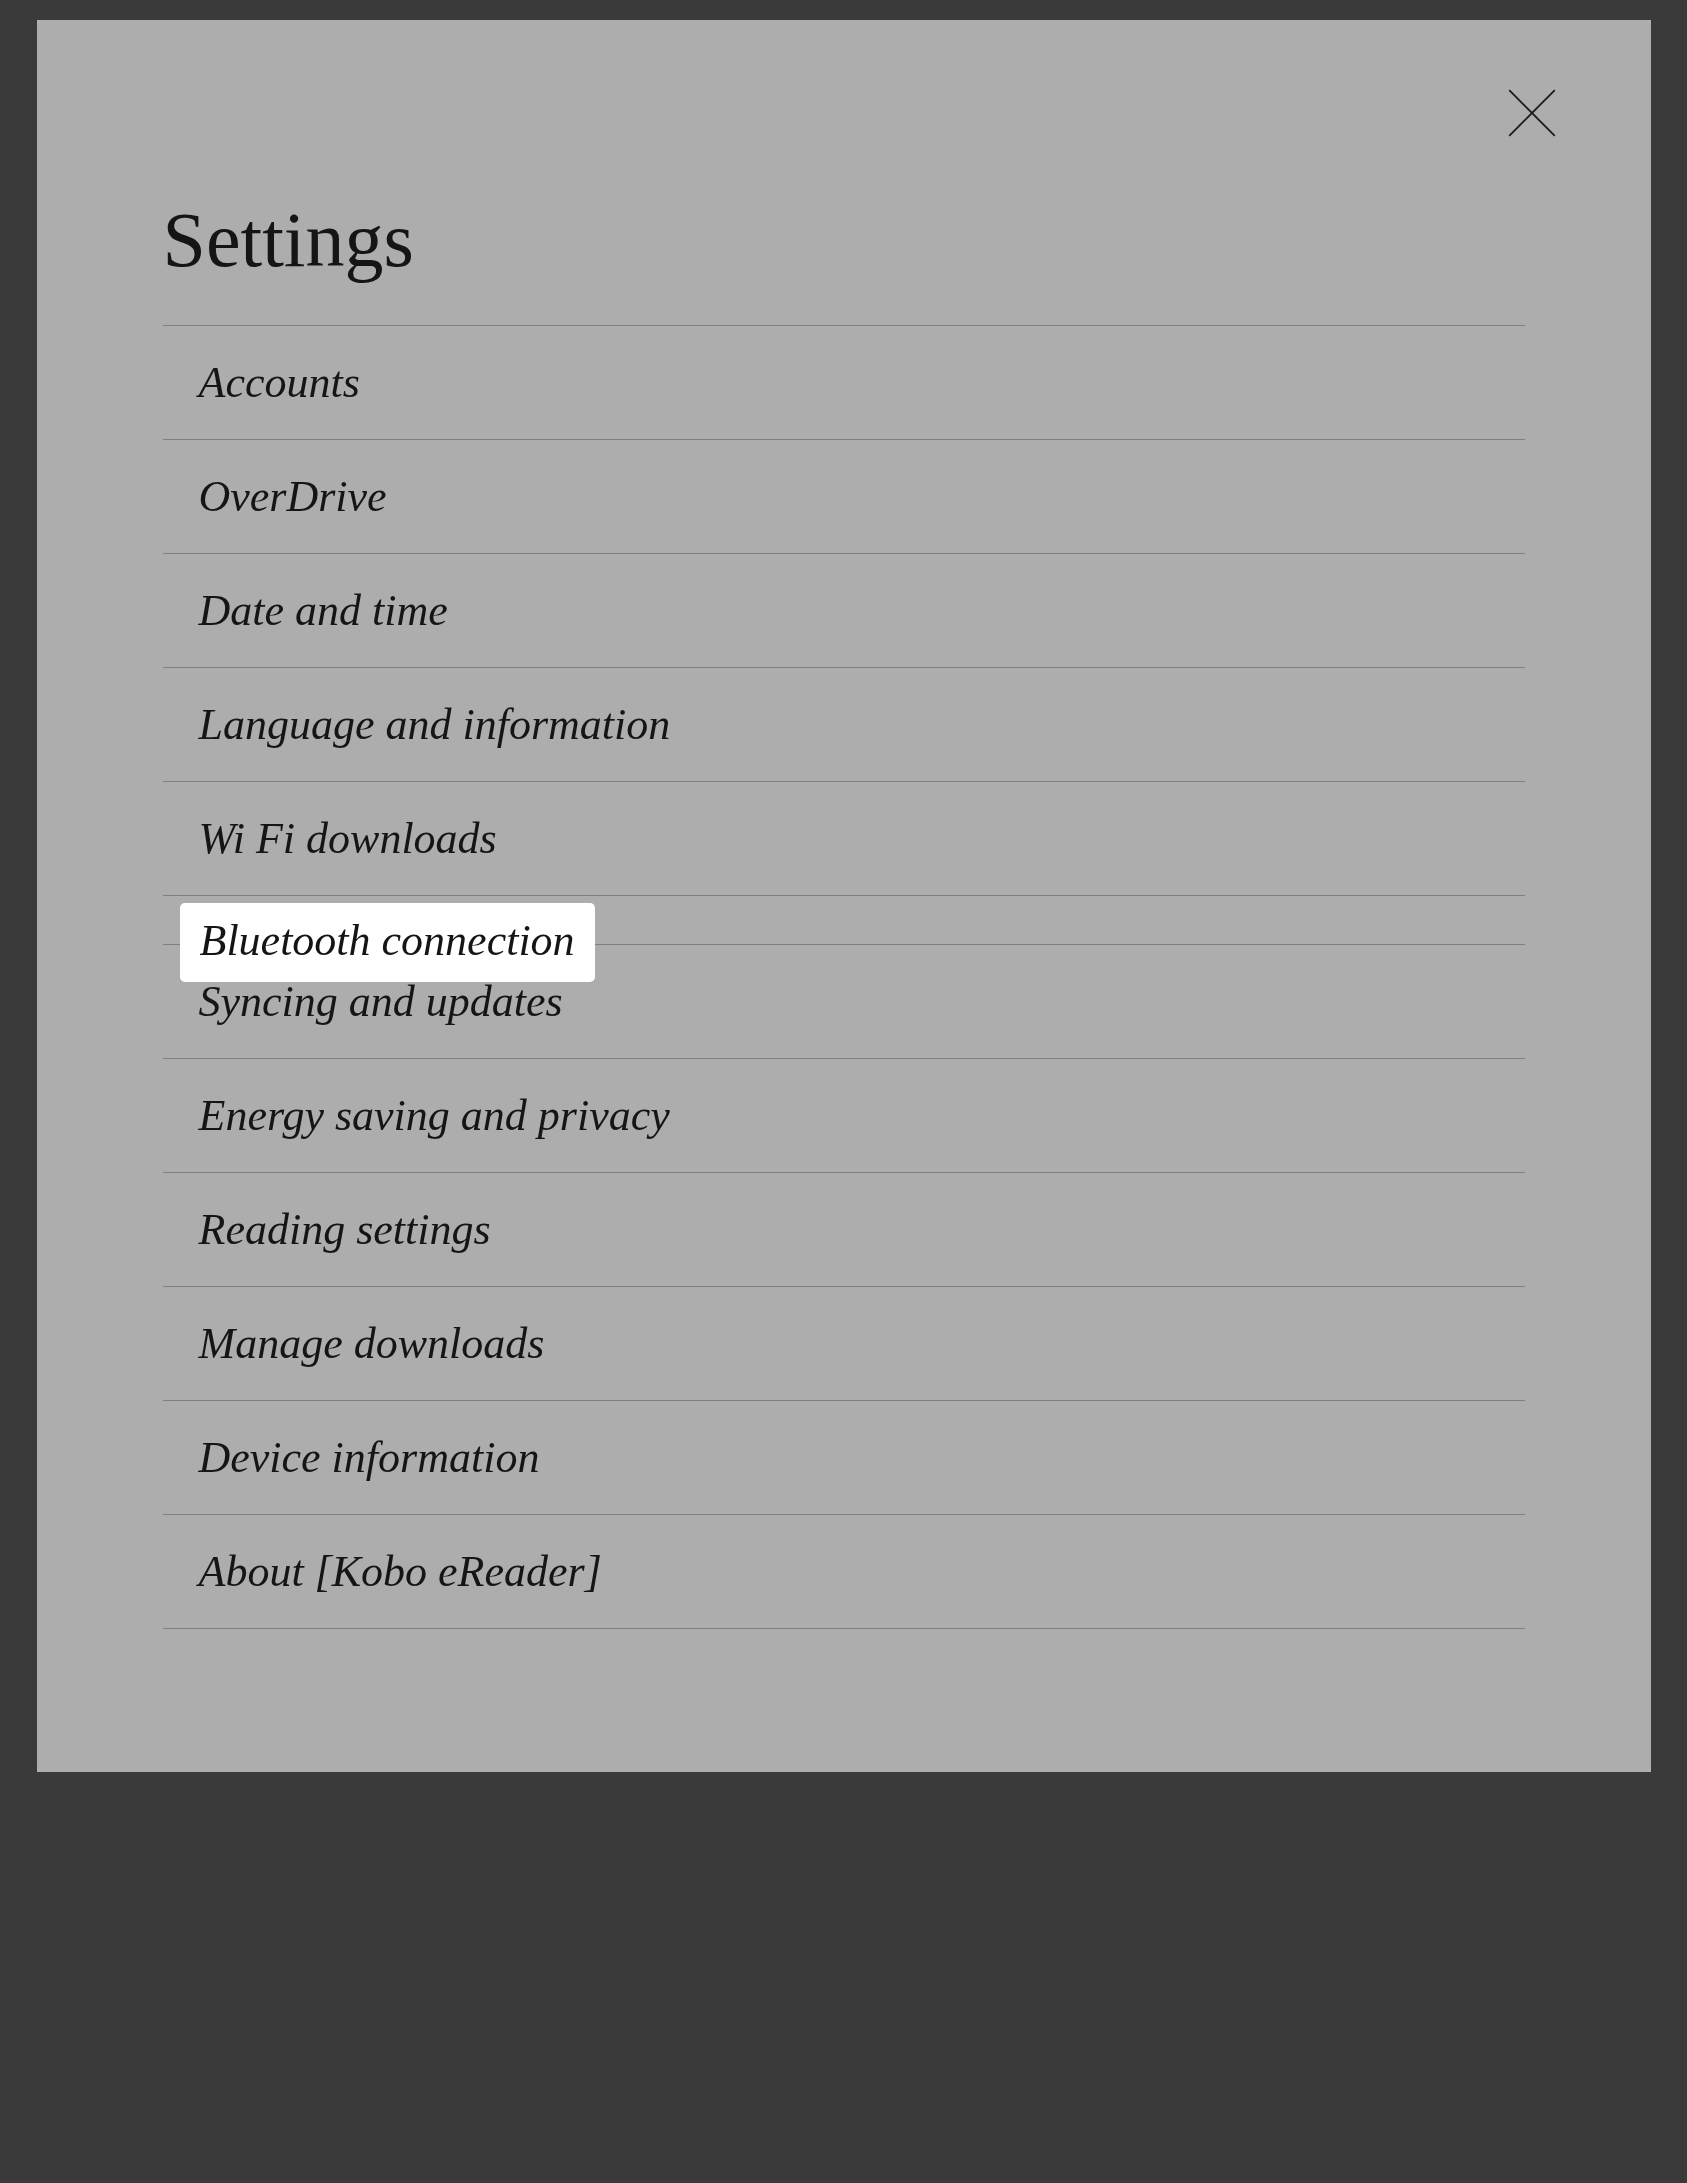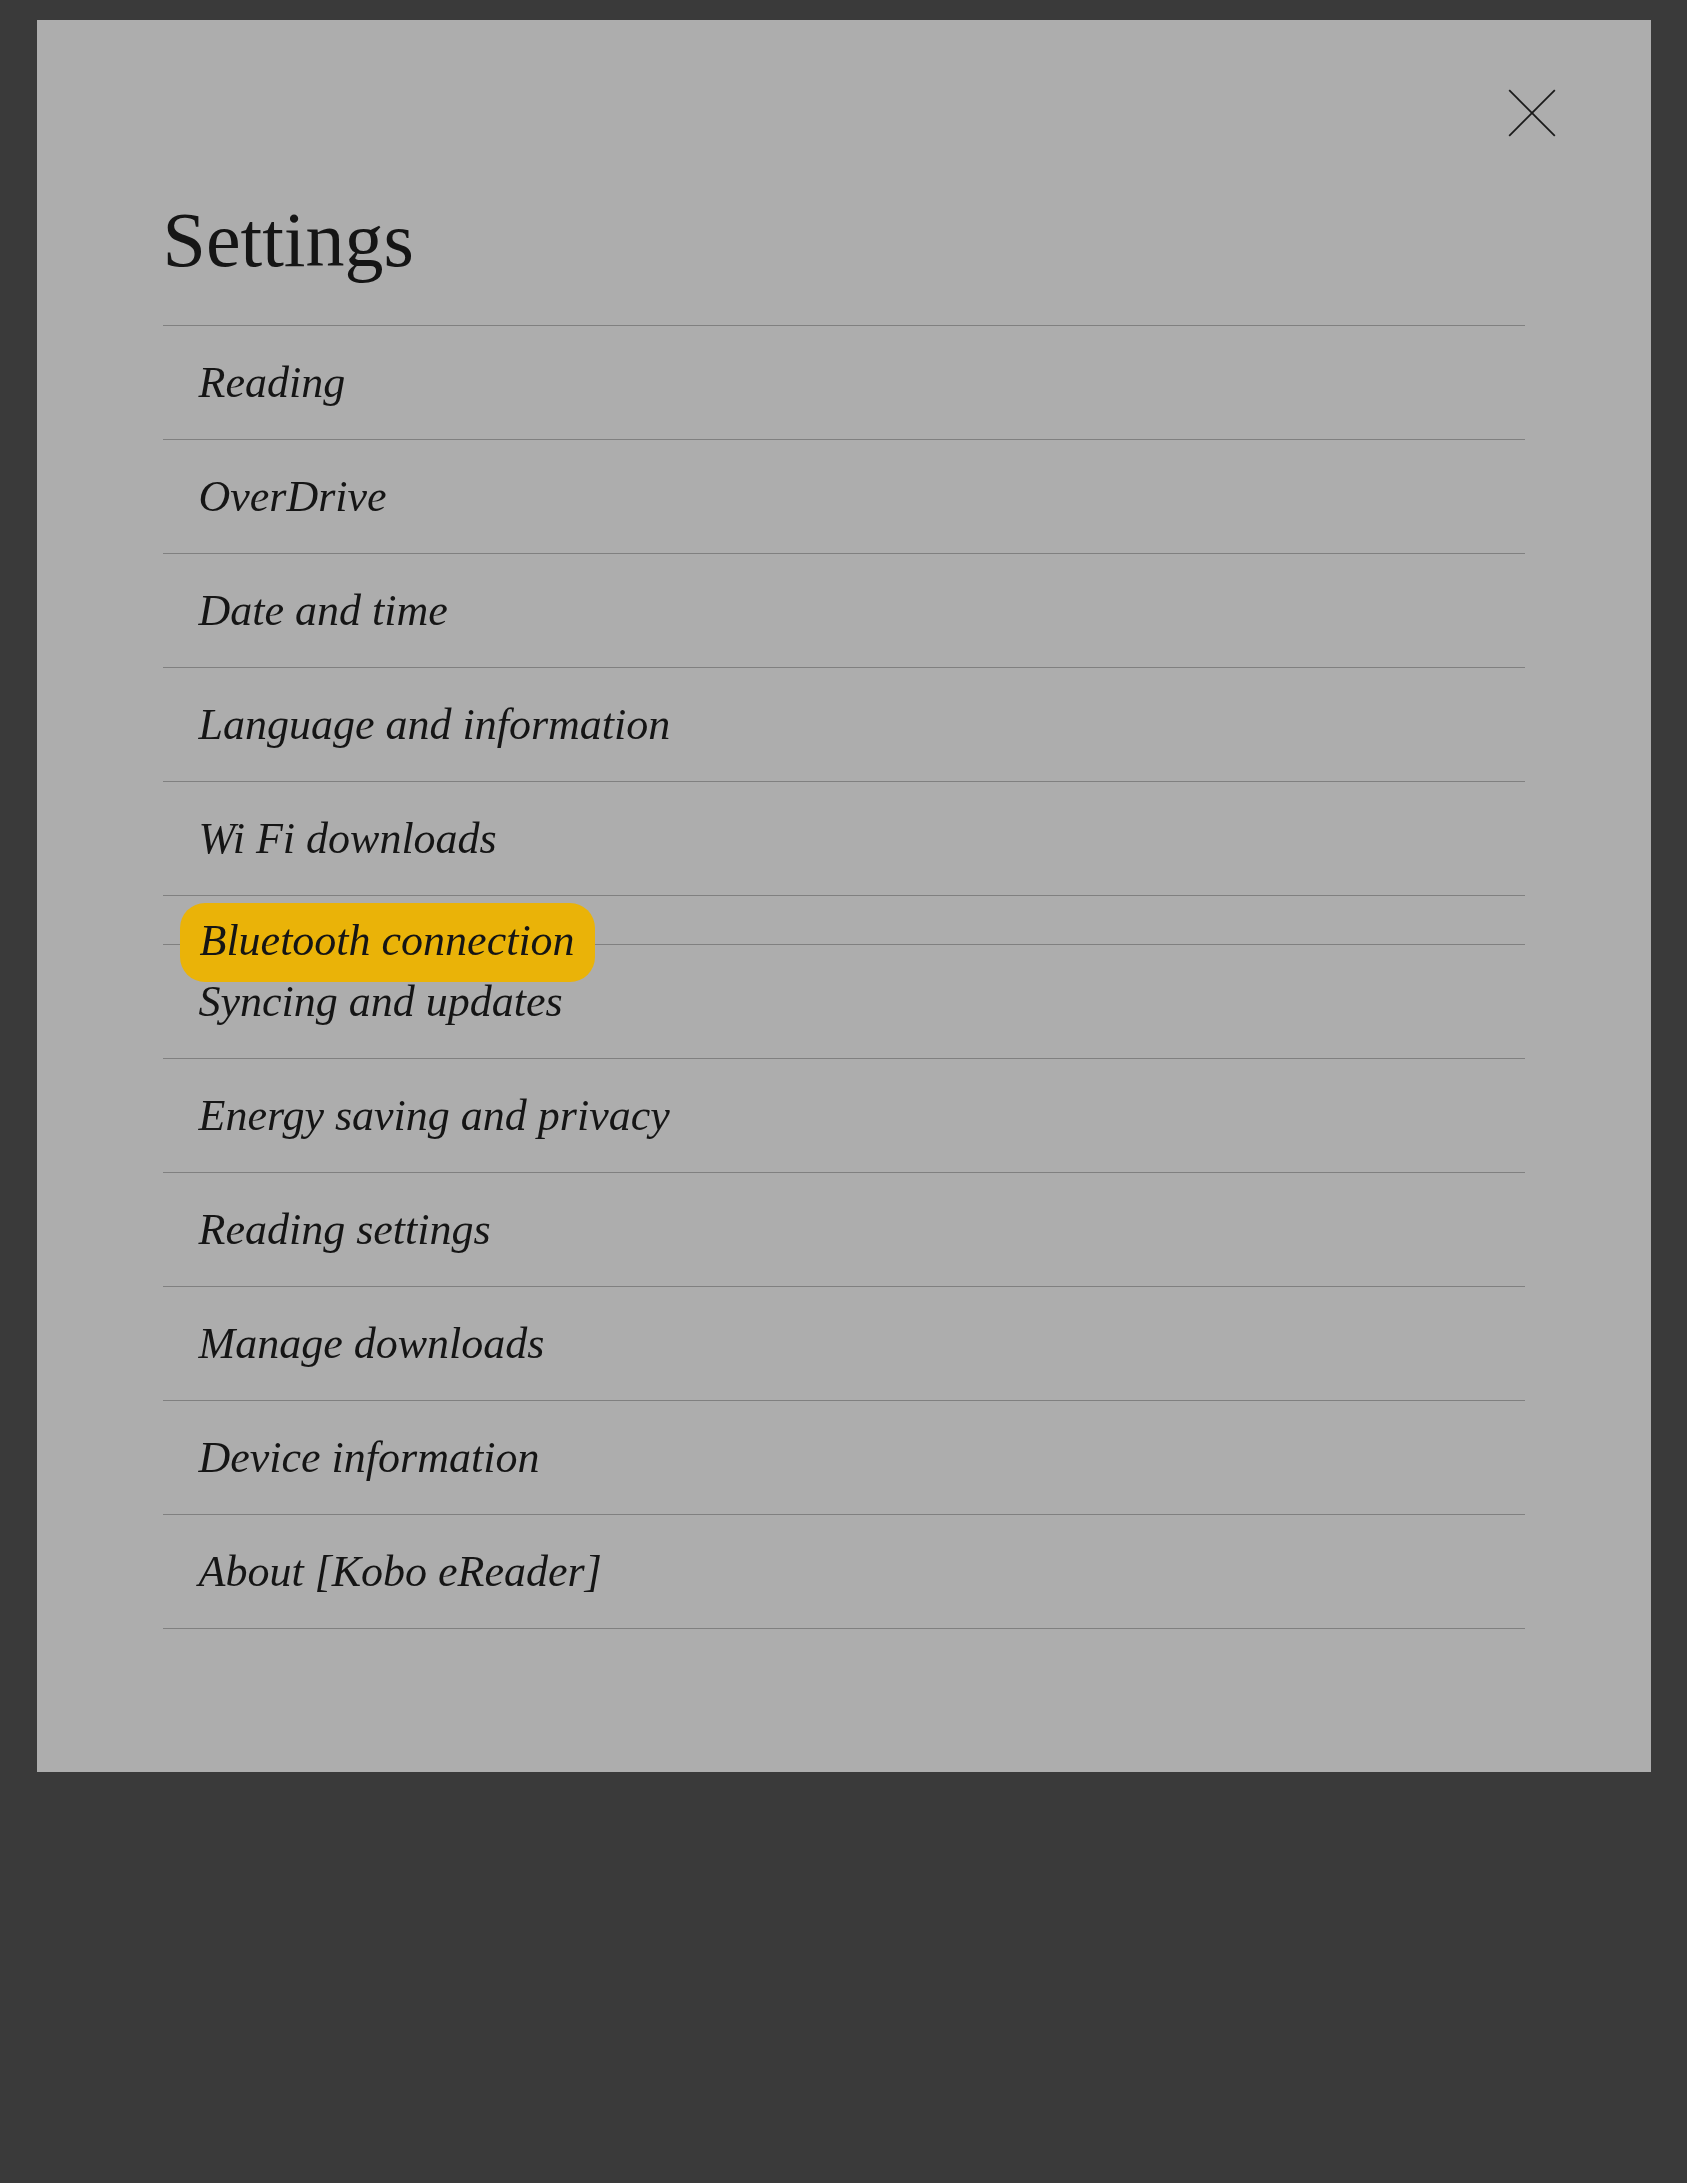--- a/index.html
+++ b/index.html
@@ -68,22 +68,22 @@
       color: #151515;
       cursor: pointer;
       position: relative;
       font-family: Georgia, 'Times New Roman', serif;
     }
     
     .settings-item.highlighted .highlight-box {
       position: absolute;
       left: 17px;
       top: 6.6px;
-      background: #eab308;
-      border-radius: 25px;
+      background: #ffffff;
+      border-radius: 5px;
       padding: 12px 20px 16px 20px;
       display: inline-block;
     }
     
     .settings-item.highlighted .label-text {
       position: relative;
       z-index: 1;
     }
     
     .settings-item:not(.highlighted) .highlight-box {
@@ -105,21 +105,21 @@
     <svg viewBox="0 0 100 100">
       <line x1="12" y1="12" x2="88" y2="88"></line>
       <line x1="88" y1="12" x2="12" y2="88"></line>
     </svg>
   </div>
 
   <h1 class="page-title">Settings</h1>
 
   <ul class="settings-list">
     <li class="settings-item">
-      <span class="highlight-box"><span class="label-text">Reading</span></span>
+      <span class="highlight-box"><span class="label-text">Accounts</span></span>
     </li>
     <li class="settings-item">
       <span class="highlight-box"><span class="label-text">OverDrive</span></span>
     </li>
     <li class="settings-item">
       <span class="highlight-box"><span class="label-text">Date and time</span></span>
     </li>
     <li class="settings-item">
       <span class="highlight-box"><span class="label-text">Language and information</span></span>
     </li>

